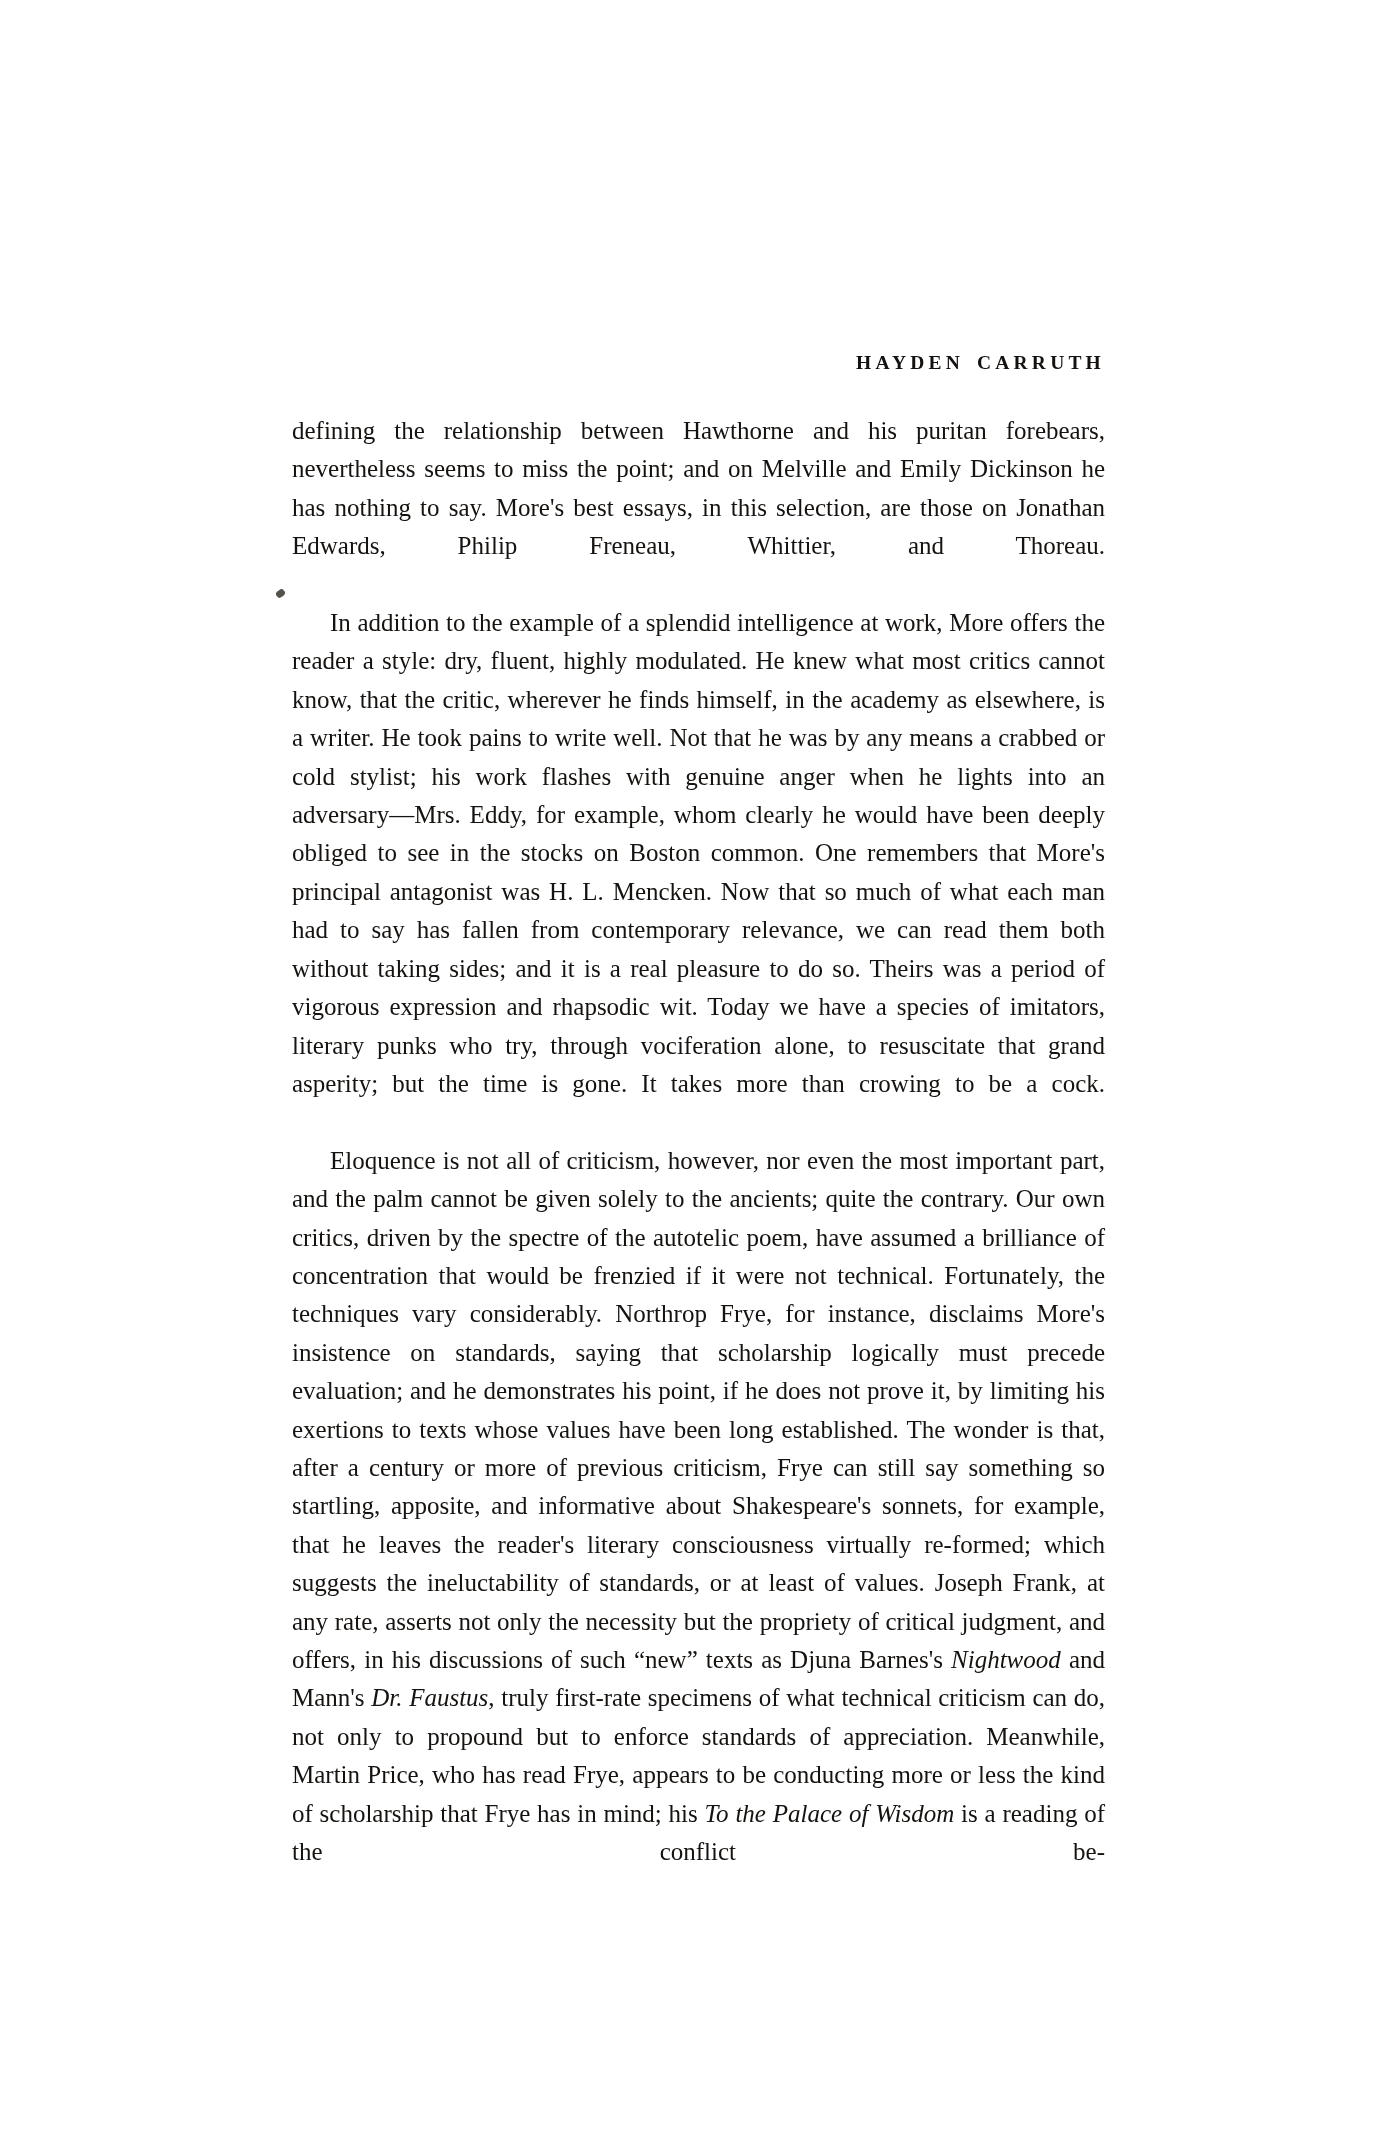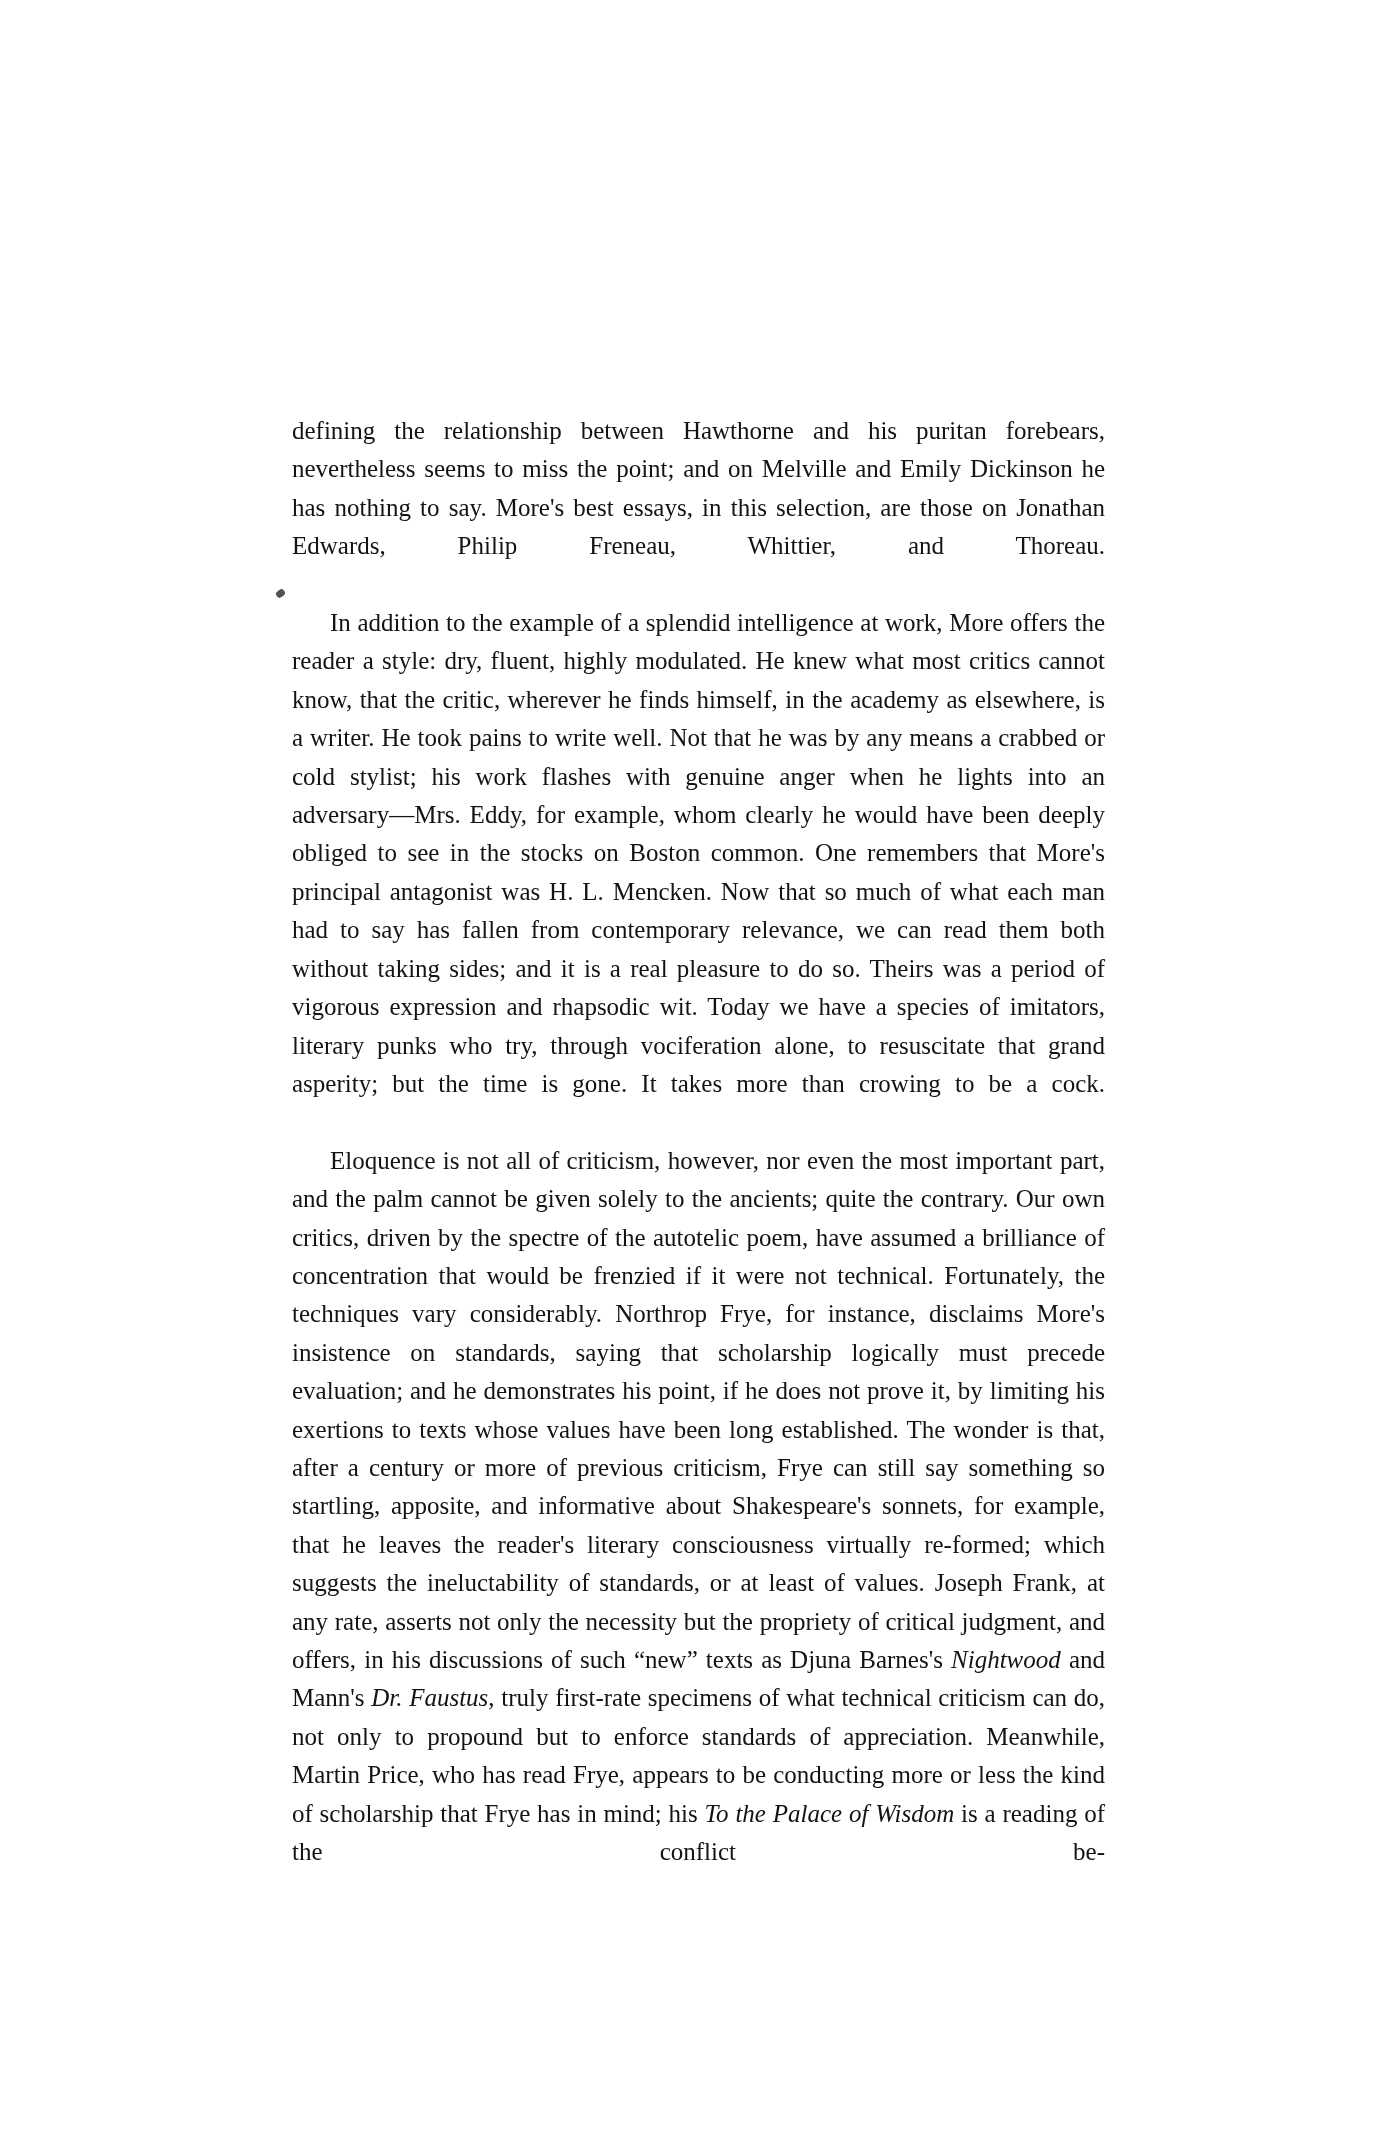--- a/index.html
+++ b/index.html
@@ -98,20 +98,23 @@
   .folio .small-one {
     font-size: 20px;
     vertical-align: 1px;
   }
 </style>
 </head>
 <body>
 
 <div class="page">
 
+  <div class="running-head">
+    <span>HAYDEN</span><span class="rh-gap"></span><span>CARRUTH</span>
+  </div>
 
   <div class="text-block">
 
     <p class="para">defining the relationship between Hawthorne and his puritan forebears, nevertheless seems to miss the point; and on Melville and Emily Dickinson he has nothing to say. More's best essays, in this selection, are those on Jonathan Edwards, Philip Freneau, Whittier, and Thoreau.</p>
 
     <p class="para indent"><span>In addition to the example of a splendid intelligence at work, More offers the reader a style: dry, fluent, highly modulated. He knew what most critics cannot know, that the critic, wherever he finds himself, in the academy as elsewhere, is a writer. He took pains to write well. Not that he was by any means a crabbed or cold stylist; his work flashes with genuine anger when he lights into an adversary—Mrs. Eddy, for example, whom clearly he would have been deeply obliged to see in the stocks on Boston common. One remembers that More's principal antagonist was H. L. Mencken. Now that so much of what each man had to say has fallen from contemporary relevance, we can read them both without taking sides; and it is a real pleasure to do so. Theirs was a period of vigorous expression and rhapsodic wit. Today we have a species of imitators, literary punks who try, through vociferation alone, to resuscitate that grand asperity; but the time is gone. It takes more than crowing to be a cock.</span></p>
 
     <p class="para indent"><span>Eloquence is not all of criticism, however, nor even the most important part, and the palm cannot be given solely to the ancients; quite the contrary. Our own critics, driven by the spectre of the autotelic poem, have assumed a brilliance of concentration that would be frenzied if it were not technical. Fortunately, the techniques vary considerably. Northrop Frye, for instance, disclaims More's insistence on standards, saying that scholarship logically must precede evaluation; and he demonstrates his point, if he does not prove it, by limiting his exertions to texts whose values have been long established. The wonder is that, after a century or more of previous criticism, Frye can still say something so startling, apposite, and informative about Shakespeare's sonnets, for example, that he leaves the reader's literary consciousness virtually re-formed; which suggests the ineluctability of standards, or at least of values. Joseph Frank, at any rate, asserts not only the necessity but the propriety of critical judgment, and offers, in his discussions of such “new” texts as Djuna Barnes's </span><i>Nightwood</i><span> and Mann's </span><i>Dr. Faustus</i><span>, truly first-rate specimens of what technical criticism can do, not only to propound but to enforce standards of appreciation. Meanwhile, Martin Price, who has read Frye, appears to be conducting more or less the kind of scholarship that Frye has in mind; his </span><i>To the Palace of Wisdom</i><span> is a reading of the conflict be-</span></p>
 
   </div>

